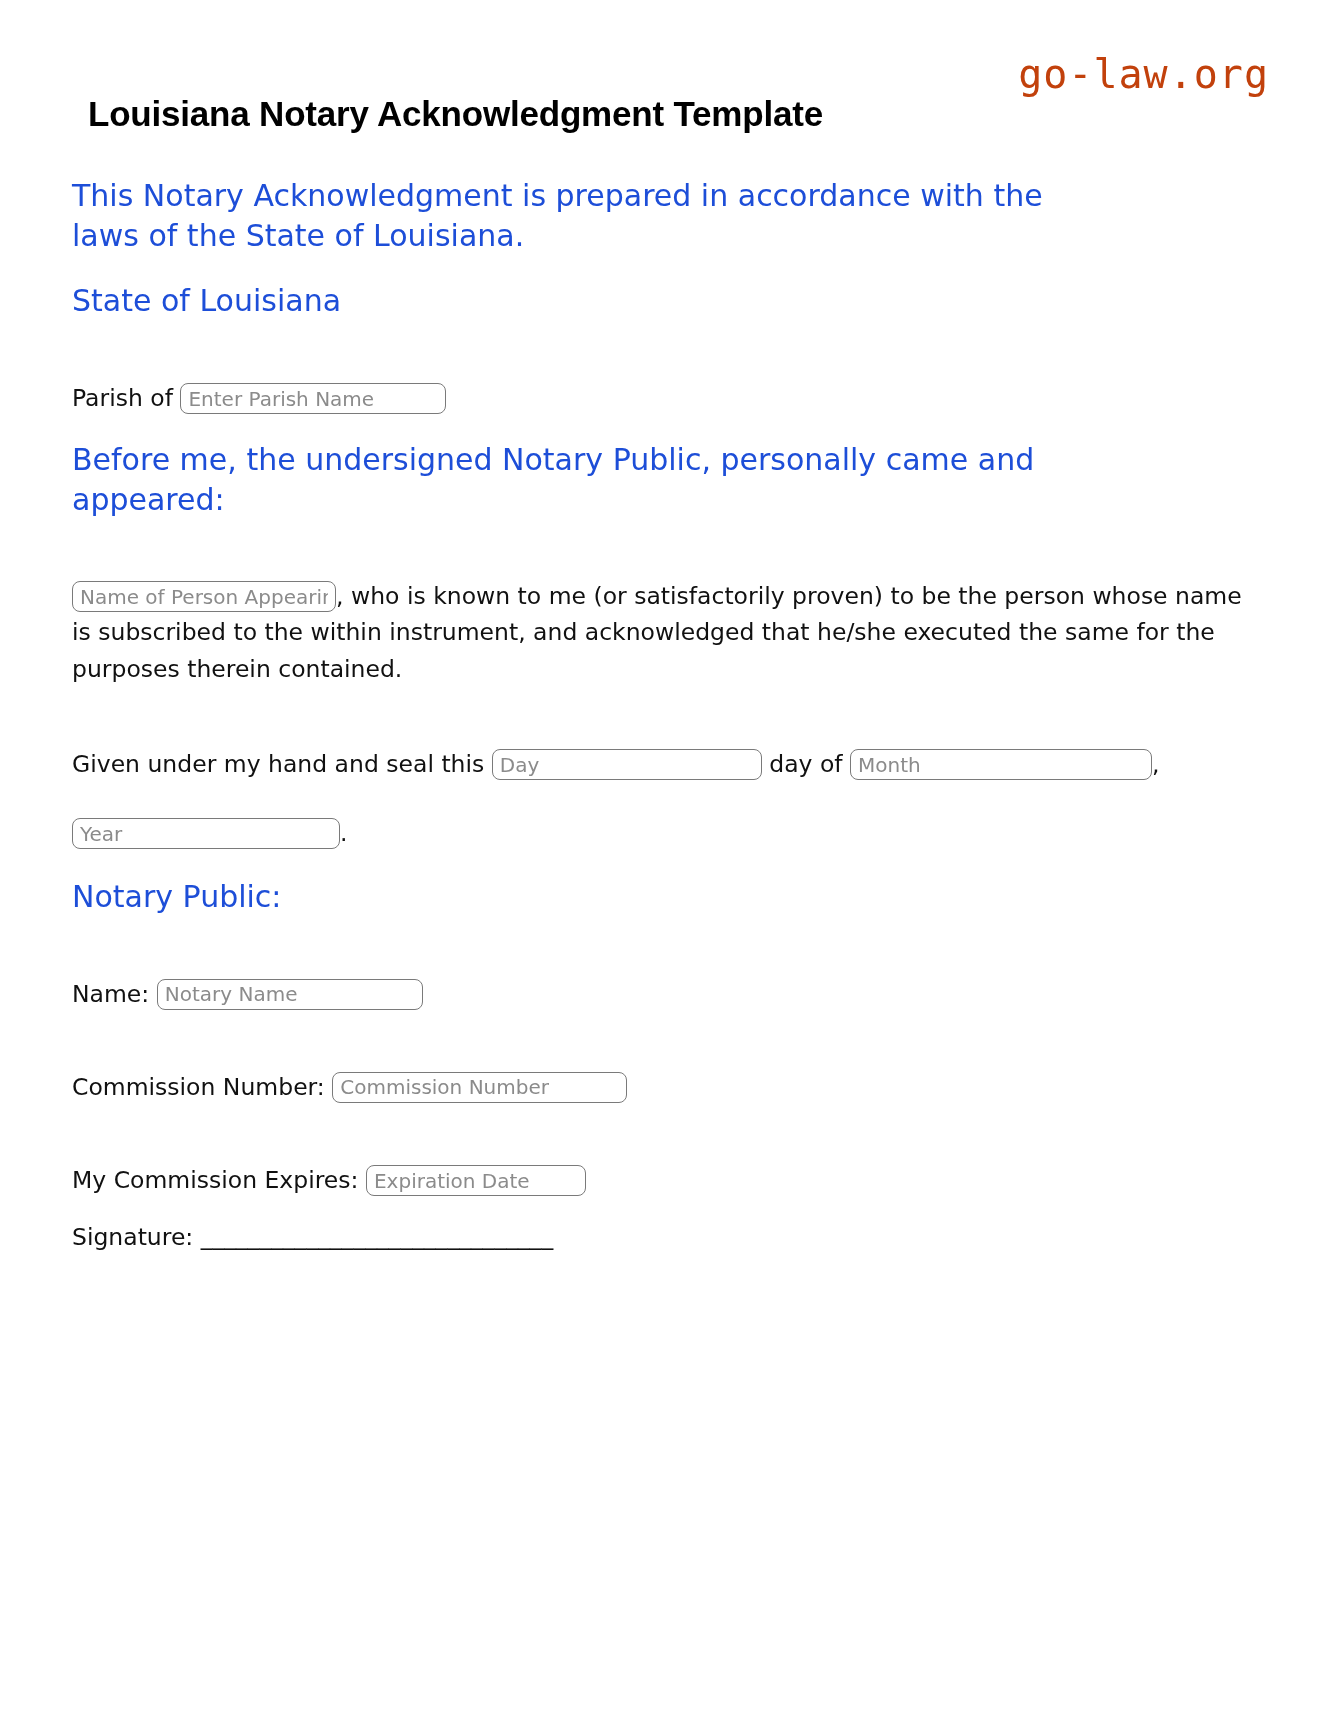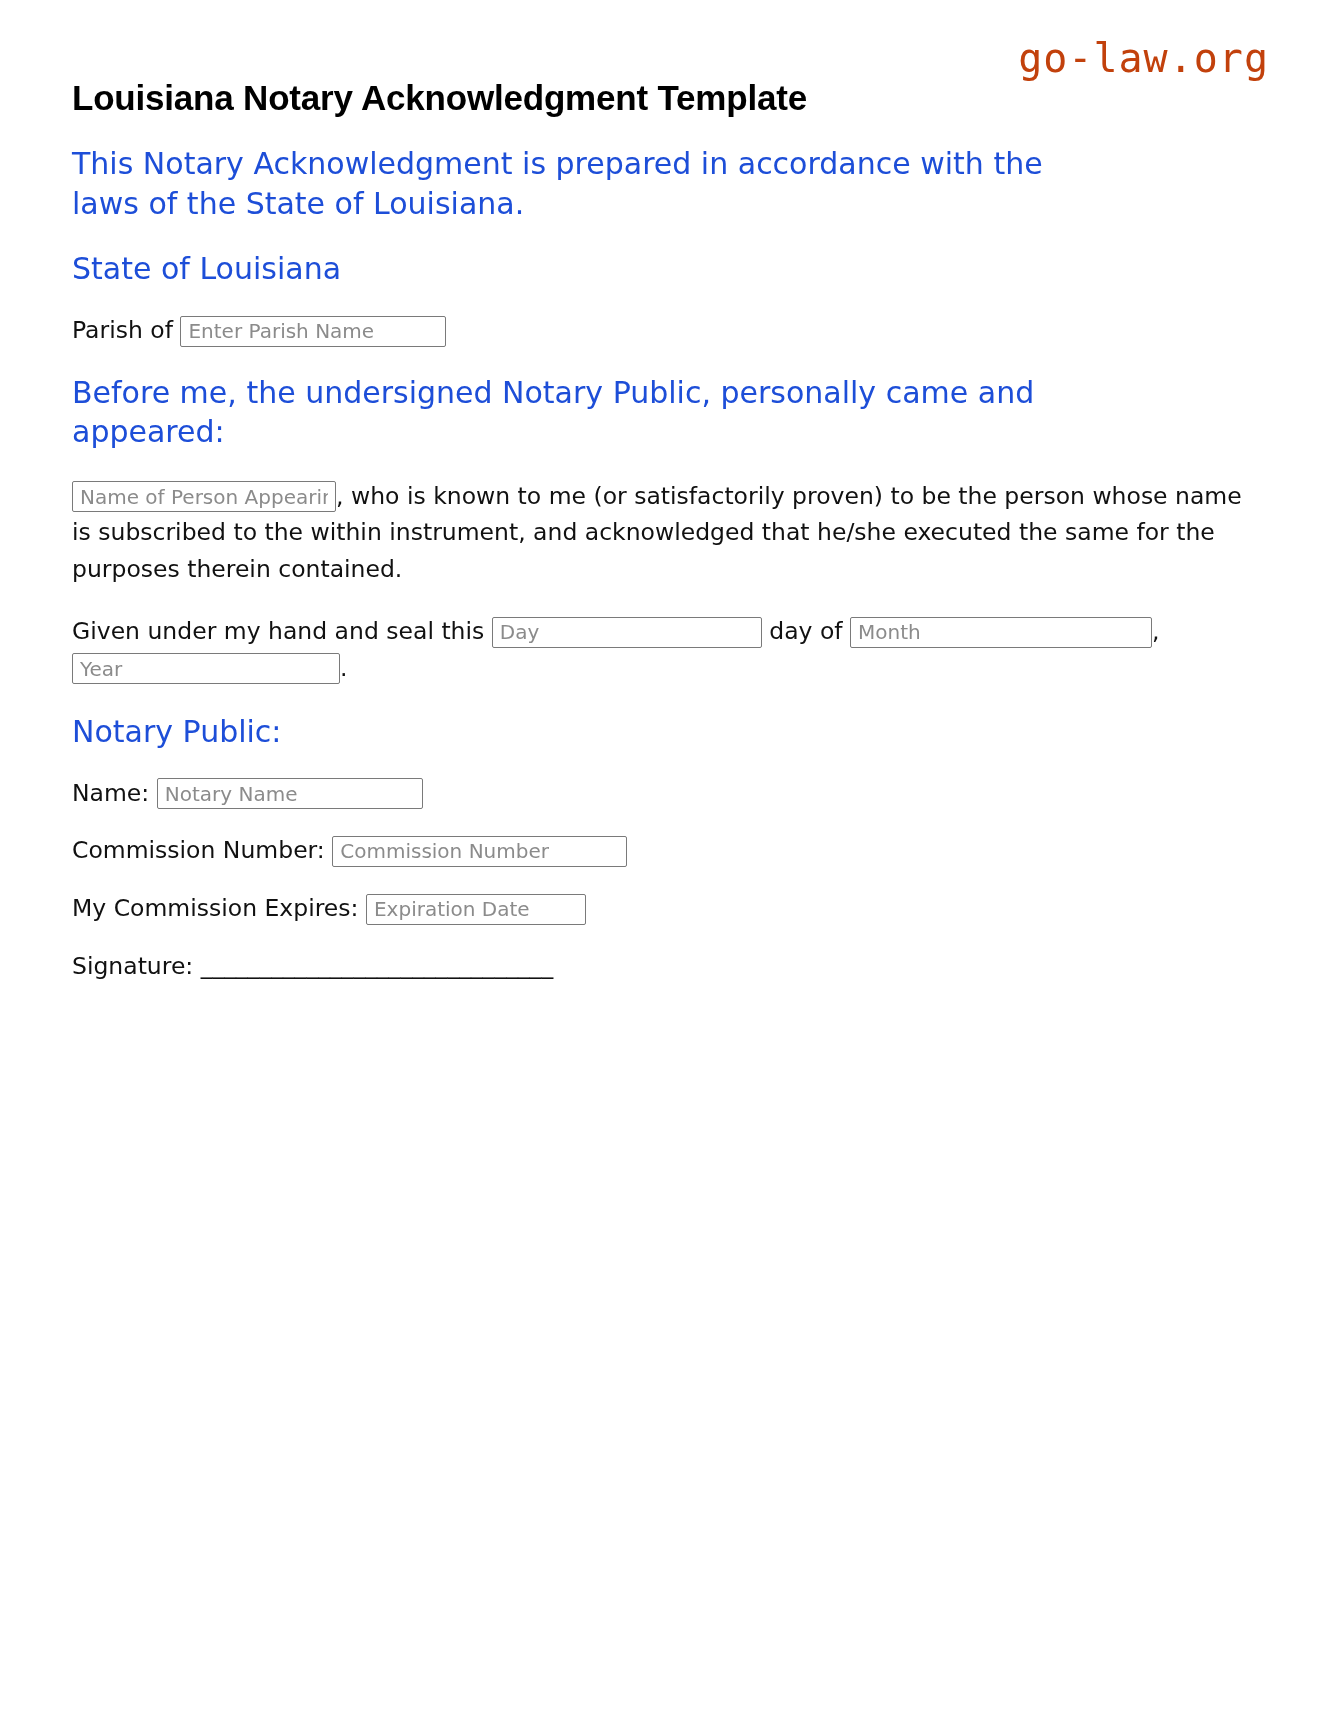--- a/index.html
+++ b/index.html
@@ -27,21 +27,21 @@
     top: 38px;
     right: 62px;
     font-family: "DejaVu Sans Mono", monospace;
     font-size: 40px;
     letter-spacing: 1px;
     color: #c2410c;
     white-space: nowrap;
     line-height: 1;
   }
   h1.doc-title {
-    margin: 0;
+    margin: 16px;
     padding-top: 78px;
     font-family: "Liberation Sans", sans-serif;
     font-size: 35px;
     font-weight: bold;
     letter-spacing: -0.2px;
     line-height: 1.15;
     color: #000;
   }
   p.para {
     margin: 0;
@@ -63,26 +63,27 @@
     line-height: 1.55;
     color: #111;
     max-width: 1190px;
   }
   input.fld {
     font-family: "DejaVu Sans", sans-serif;
     font-size: 20px;
     color: #111;
     background: #ffffff;
     border: 1px solid #7a7a7a;
-    border-radius: 2px;
+    border-radius: 8px;
     padding: 3px 7px;
     box-sizing: border-box;
     vertical-align: baseline;
     height: 31px;
     outline: none;
+    margin-top: 36px;
   }
   input.fld::placeholder {
     color: #8b8b8b;
     opacity: 1;
   }
   .w-parish  { width: 266px; }
   .w-person  { width: 264px; }
   .w-day     { width: 270px; }
   .w-month   { width: 302px; }
   .w-year    { width: 268px; }

